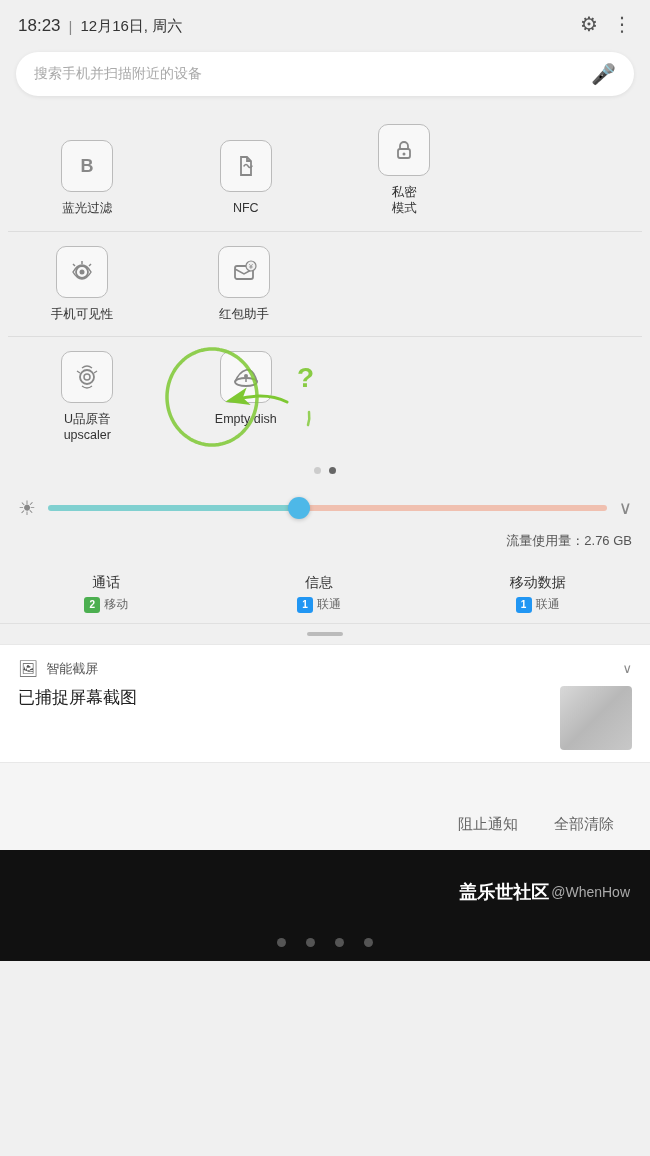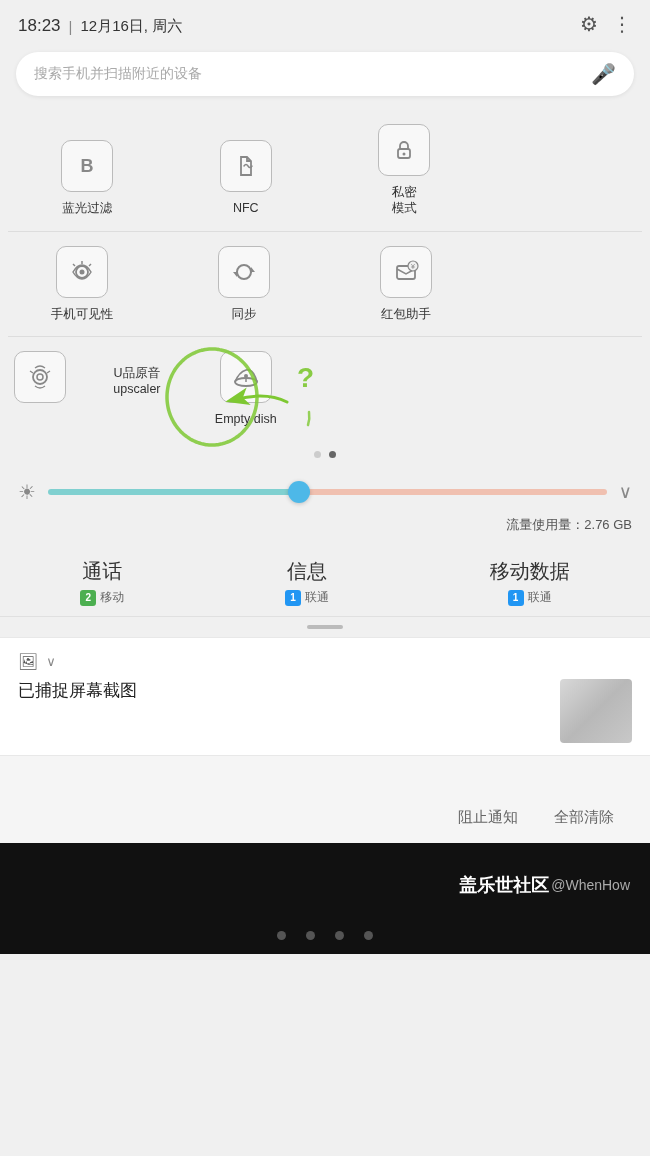--- a/index.html
+++ b/index.html
@@ -116,23 +116,23 @@
     
     .annotation-area {
       position: relative;
       display: flex;
       align-items: flex-start;
       padding: 0 8px;
       background: #f0f0f0;
     }
     .annotation-tile {
       display: flex;
-      flex-direction: row;
-      align-items: center;
-      justify-content: space-between;
+      flex-direction: column;
+      align-items: center;
+      justify-content: flex-start;
       padding: 14px 6px 14px 6px;
       width: 25%;
       cursor: pointer;
     }
 
     
     .pagination-dots {
       display: flex;
       justify-content: center;
       align-items: center;
@@ -206,21 +206,21 @@
       border-bottom: 1px solid #e0e0e0;
     }
     .bottom-action-item {
       display: flex;
       flex-direction: column;
       align-items: center;
       gap: 4px;
       cursor: pointer;
     }
     .bottom-action-label {
-      font-size: 20px;
+      font-size: 14px;
       color: #333;
       font-weight: 500;
     }
     .bottom-action-sub {
       display: flex;
       align-items: center;
       gap: 4px;
       font-size: 12px;
       color: #666;
     }
@@ -428,31 +428,20 @@
         <circle cx="15" cy="15" r="2.5" fill="#888"></circle>
         <path d="M8 9 L6 7" stroke="#888" stroke-width="1.5"></path>
         <path d="M22 9 L24 7" stroke="#888" stroke-width="1.5"></path>
         <path d="M15 7 L15 4" stroke="#888" stroke-width="1.5"></path>
       </svg>
     </div>
     <span class="tile-label">手机可见性</span>
   </div>
 
 
-  <div class="tile">
-    <div class="tile-icon-wrap">
-      <svg width="30" height="30" viewBox="0 0 30 30">
-        <path d="M8 15 A7 7 0 0 1 22 15" stroke="#888" stroke-width="2" fill="none" stroke-linecap="round"></path>
-        <polygon points="22,10 26,15 22,15" fill="#888"></polygon>
-        <path d="M22 15 A7 7 0 0 1 8 15" stroke="#888" stroke-width="2" fill="none" stroke-linecap="round"></path>
-        <polygon points="8,20 4,15 8,15" fill="#888"></polygon>
-      </svg>
-    </div>
-    <span class="tile-label">同步</span>
-  </div>
 
   <div class="tile">
     <div class="tile-icon-wrap">
       <svg width="30" height="30" viewBox="0 0 30 30">
         <rect x="6" y="9" width="18" height="13" rx="2" stroke="#888" stroke-width="1.8" fill="none"></rect>
         <path d="M6 12 L15 17 L24 12" stroke="#888" stroke-width="1.5" fill="none"></path>
         <circle cx="22" cy="9" r="5" fill="#f0f0f0" stroke="#888" stroke-width="1.2"></circle>
         <text x="22" y="12" text-anchor="middle" font-size="7" fill="#888">¥</text>
       </svg>
     </div>
@@ -561,20 +550,21 @@
   </div>
 </div>
 
 <div class="drag-handle">
   <div class="drag-handle-bar"></div>
 </div>
 
 <div class="notification-card">
   <div class="notif-header">
     <span class="notif-icon">🖼</span>
+    <span class="notif-title">智能截屏</span>
     <span class="notif-dropdown">∨</span>
   </div>
   <div class="notif-body">
     <div class="notif-text-block">
       <div class="notif-main-text">已捕捉屏幕截图</div>
     </div>
     <div class="notif-thumbnail">
       <div class="thumbnail-inner"></div>
     </div>
   </div>

